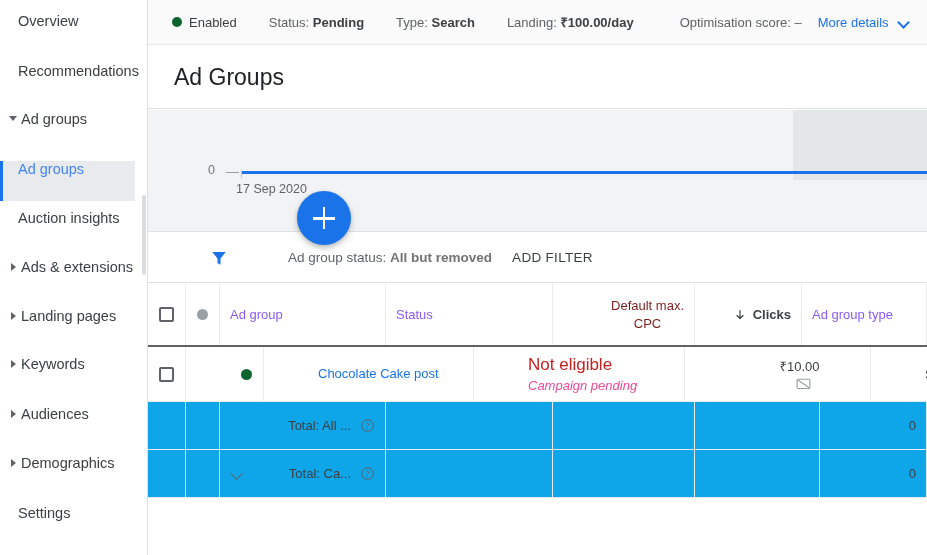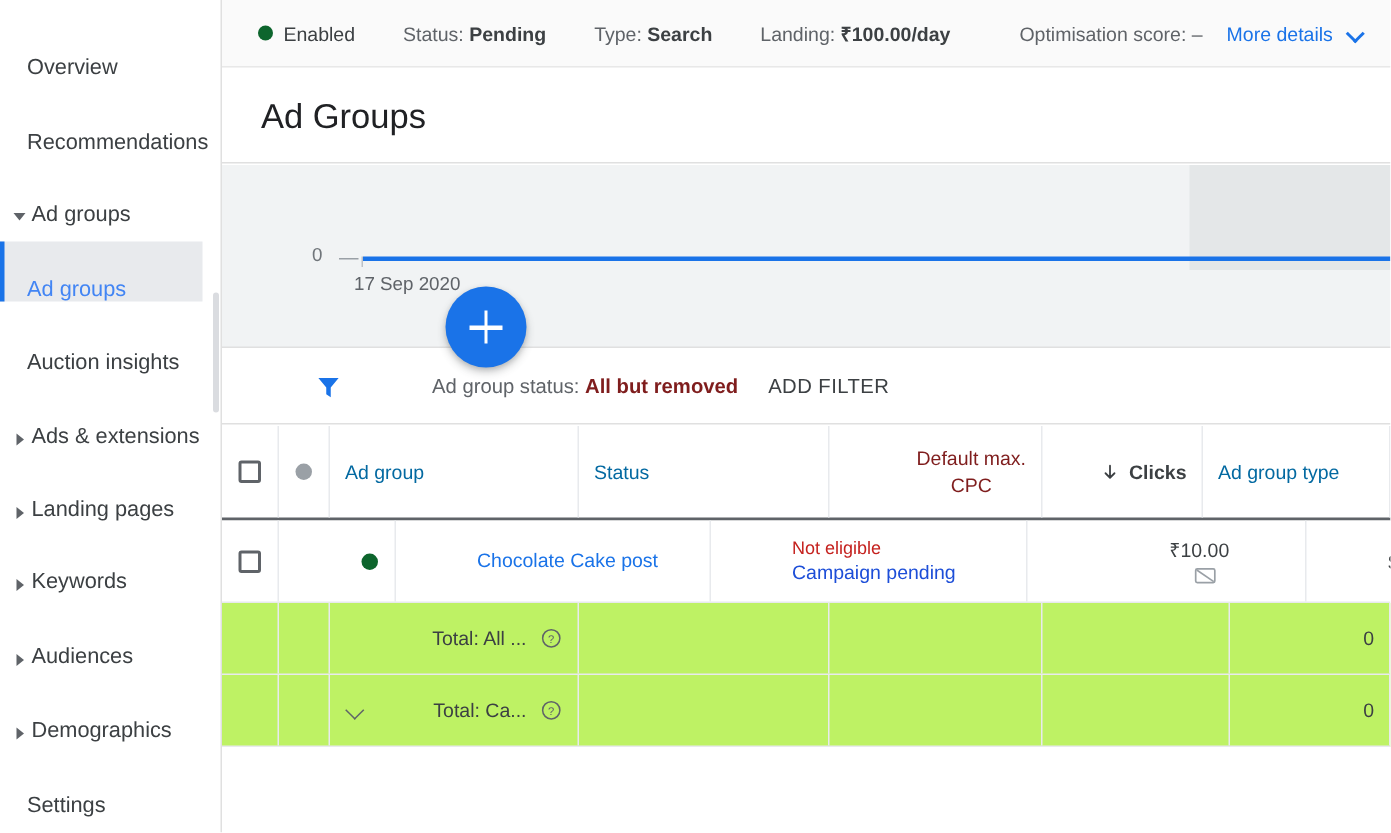--- a/index.html
+++ b/index.html
@@ -14,21 +14,21 @@
 
   
   #sidebar {
     position: absolute; left: 0; top: 0;
     width: 148px; height: 555px;
     background: #ffffff;
     border-right: 1px solid #e0e0e0;
   }
   .nav-item {
     position: absolute; left: 0; width: 135px; height: 40px;
-    display: flex; align-items: flex-end;
+    display: flex; align-items: flex-start;
     font-size: 14.5px; color: #3c4043;
     cursor: pointer;
   }
   .nav-item .nav-label { white-space: nowrap; }
   .nav-item.top-level { padding-left: 18px; }
   .nav-item.has-arrow { padding-left: 6px; }
   .nav-item.child { padding-left: 18px; }
   .nav-item.selected {
     background: #e8eaed;
     color: #1a73e8;
@@ -163,21 +163,21 @@
     background: #fff; border-bottom: 1px solid #e0e0e0;
     display: flex; align-items: center;
   }
   #filter-icon {
     margin-left: 62px; width: 18px; height: 18px;
     flex: 0 0 18px; cursor: pointer;
   }
   #filter-text {
     margin-left: 30px; font-size: 13.5px; color: #5f6368; cursor: pointer;
   }
-  #filter-text b { color: #7f1d1d; font-weight: 700; }
+  #filter-text b { color: #737373; font-weight: 700; }
   #filter-text .ft-key { color: #5f6368; margin-left: 30px; }
   #add-filter {
     margin-left: 20px; font-size: 13.5px; color: #3c4043;
     letter-spacing: 0.3px; cursor: pointer;
   }
 
   
   #table {
     position: absolute; left: 0; top: 284px; width: 779px;
     border-collapse: collapse;
@@ -198,52 +198,52 @@
   .c-status { flex: 0 0 167px; padding-left: 14px; }
   .c-cpc    { flex: 0 0 142px; justify-content: flex-end; padding-right: 14px; }
   .c-type   { flex: 0 0 125px; padding-left: 14px; }
   .c-clicks { flex: 1 1 auto; justify-content: flex-end; padding-right: 14px; border-right: none; }
 
   #table .header-row {
     height: 63px; background: #fff;
     border-bottom: 2px solid #5f6368;
   }
   #table .header-row .cell {
-    color: #0369a1; font-size: 13px; align-items: center;
+    color: #8b5cf6; font-size: 13px; align-items: center;
   }
   #table .header-row .c-cpc,
   #table .header-row .c-clicks { font-weight: 700; color: #3c4043; }
   #table .header-row .c-cpc { text-align: right; display: flex; }
 
   .hdr-two-line {
     display: block; text-align: center; line-height: 1.35;
     font-weight: 400; color: #7f1d1d;
   }
 
   #table .data-row { height: 55px; background: #fff; border-bottom: 1px solid #e8eaed; gap: 44px; }
-  #table .total-row { height: 48px; background: #bef264; border-bottom: 1px solid #e8eaed; }
+  #table .total-row { height: 48px; background: #0ea5e9; border-bottom: 1px solid #e8eaed; }
 
   .checkbox {
     width: 15px; height: 15px;
     border: 2px solid #5f6368; border-radius: 2px;
     background: #fff; cursor: pointer;
   }
   .dot {
     width: 11px; height: 11px; border-radius: 50%;
   }
   .dot.grey  { background: #9aa0a6; }
   .dot.green { background: #0d652d; }
 
   .adgroup-link {
     color: #1a73e8; font-size: 13px; line-height: 1.35;
     cursor: pointer; white-space: normal;
   }
   .status-stack { line-height: 1.4; }
-  .status-red { color: #c5221f; font-size: 12px; display: block; }
-  .status-sub { color: #1d4ed8; font-size: 13px; display: block; }
+  .status-red { color: #c5221f; font-size: 17px; display: block; }
+  .status-sub { color: #ec4899; font-size: 13px; display: block; font-style: italic; }
 
   .cpc-wrap { display: flex; align-items: center; justify-content: center; width: 100%; flex-direction: column; }
   .cpc-val { font-size: 13px; color: #3c4043; }
   .cpc-icon { width: 17px; height: 17px; margin-left: 7px; flex: 0 0 17px; }
 
   .sort-arrow {
     display: inline-block; width: 12px; height: 12px;
     margin-right: 7px; position: relative; vertical-align: middle;
   }
 

